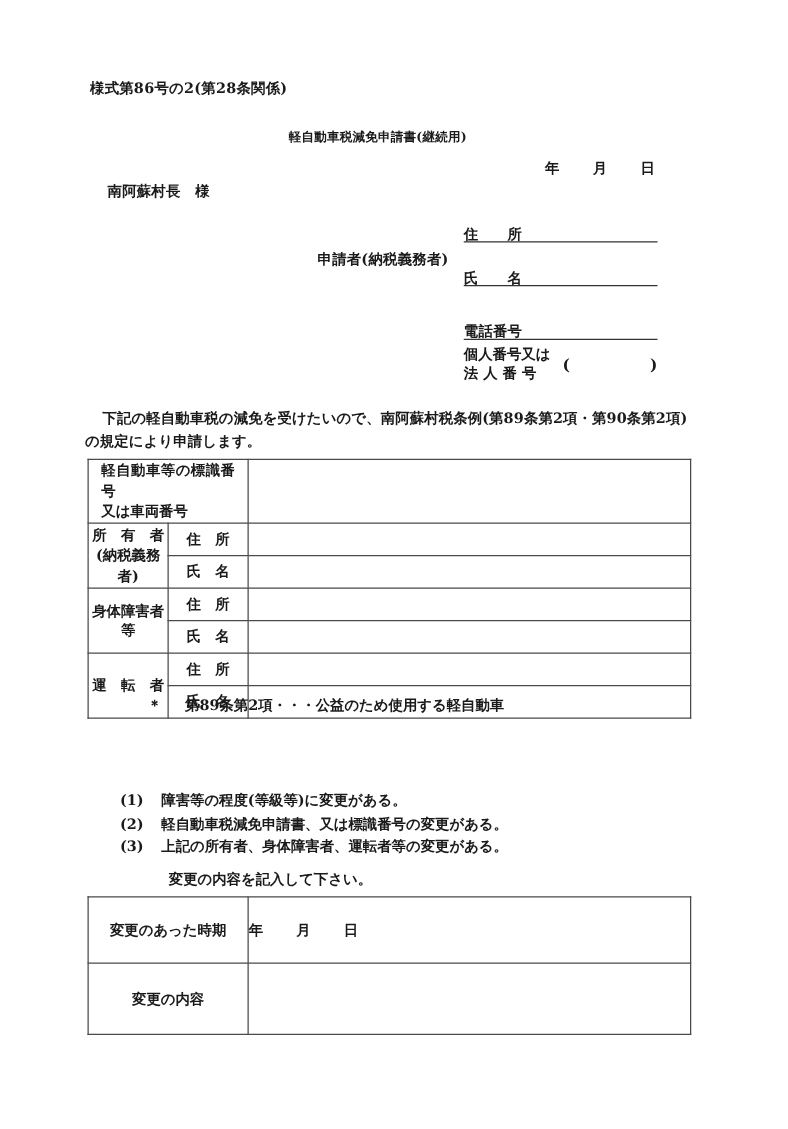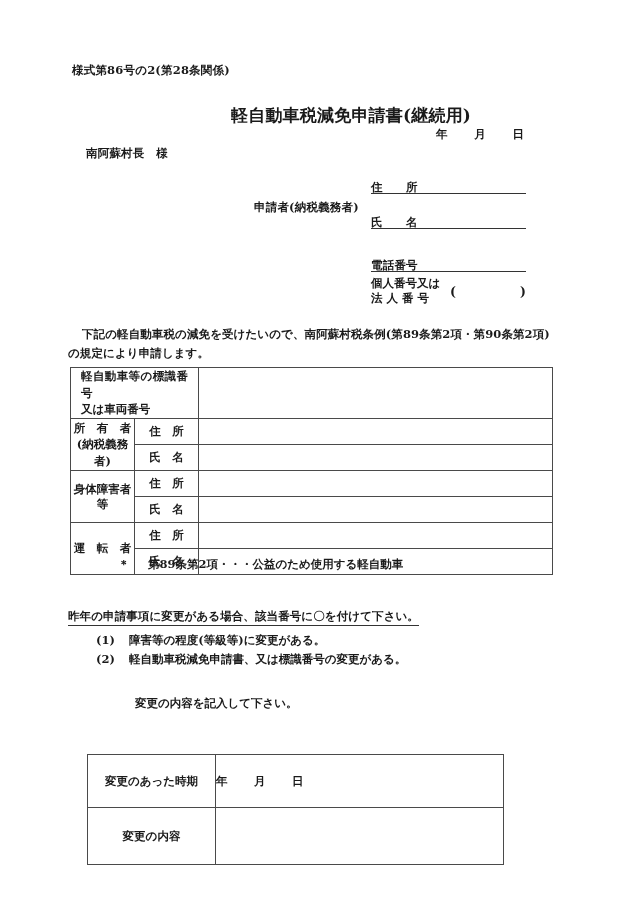--- a/index.html
+++ b/index.html
@@ -24,21 +24,21 @@
   
   .t {
     font-size: 11.5px;
     line-height: 1.5;
     white-space: nowrap;
     letter-spacing: 0.2px;
   }
 
   
   #form-code { left: 72px; top: 62px; }
-  #doc-title { left: 231px; top: 103px; font-size: 17px; }
+  #doc-title { left: 231px; top: 103px; font-size: 10px; }
   #date-line  { left: 436px; top: 126px; }
   #date-line span { display: inline-block; }
   .dsp { width: 34px; }
   #addressee { left: 86px; top: 145px; }
 
   
   #applicant-label { left: 254px; top: 199px; }
   .field-row {
     position: absolute;
     left: 371px;
@@ -127,25 +127,24 @@
     white-space: nowrap;
   }
   #change-list .num { display: inline-block; width: 33px; }
   #change-sub {
     left: 135px; top: 696px;
     font-size: 11.5px;
   }
 
   
   #change-table {
-    left: 70px; top: 754px;
-    width: 417px;
+    left: 70px; top: 717px;
+    width: 483px;
     border-collapse: collapse;
     table-layout: fixed;
-    margin-left: 17px;
   }
   #change-table td {
     border: 1px solid #4a4a4a;
     font-size: 11.5px;
     padding: 0;
     vertical-align: middle;
   }
   .ct-label { width: 127px; text-align: center; height: 52px; }
   .ct-value { padding-left: 48px; }
   .ct-value span { display: inline-block; }
@@ -236,28 +235,30 @@
     </tr>
   </tbody>
     </table>
 
   <div class="abs" id="notes">
     <div>
       <span class="ast">＊</span><span>第89条第2項・・・公益のため使用する軽自動車</span>
     </div>
   </div>
 
-  <div class="abs" id="change-heading">昨年の申請事項に変更がある場合、該当番号に〇を付けて下さい。</div>
 
   <div class="abs" id="change-list">
     <div class="li">
       <span class="num">(1)</span><span>障害等の程度(等級等)に変更がある。</span>
     </div>
     <div class="li">
       <span class="num">(2)</span><span>軽自動車税減免申請書、又は標識番号の変更がある。</span>
+    </div>
+    <div class="li">
+      <span class="num">(3)</span><span>上記の所有者、身体障害者、運転者等の変更がある。</span>
     </div>
   </div>
 
   <div class="abs" id="change-sub">変更の内容を記入して下さい。</div>
 
   <table id="change-table" class="abs">
     <tbody>
         <tr>
       <td class="ct-label">変更のあった時期</td>
       <td class="ct-value">

